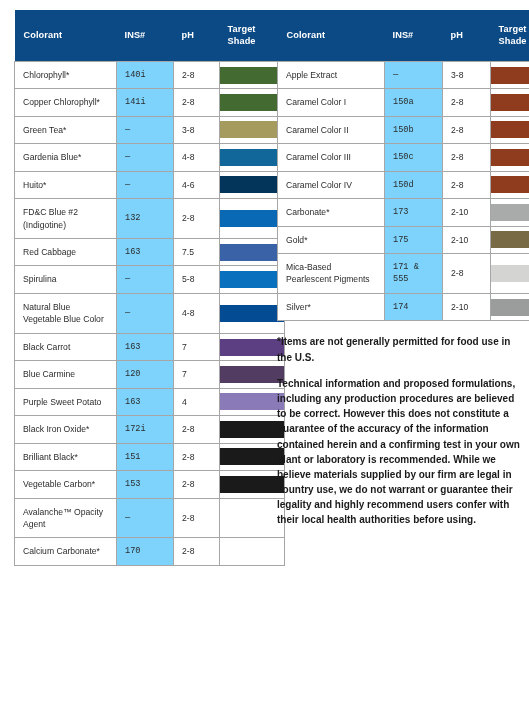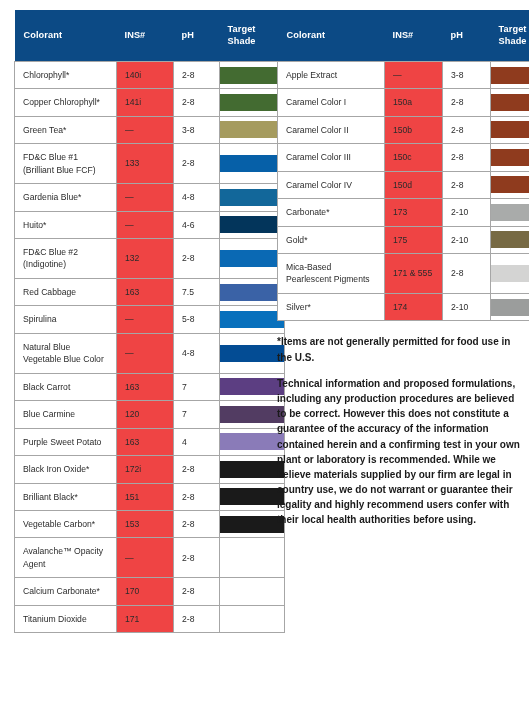--- a/index.html
+++ b/index.html
@@ -58,21 +58,22 @@
     border: 1px solid #a6a6a6;
     font-size: 8.6px;
     line-height: 1.45;
     color: #2b2b2b;
     padding: 7px 8px;
     vertical-align: middle;
     background: #ffffff;
     word-wrap: break-word;
   }
   table.ctable tbody td.c-ins {
-    background: #ef4444;
+    background: #7dd3fc;
+    font-family: Liberation Mono, monospace;
   }
   table.ctable tbody td.c-shade {
     padding: 0;
     border-left: 1px solid #a6a6a6;
   }
   .swatch {
     display: block;
     width: 100%;
     height: 100%;
     min-height: 17px;
@@ -124,28 +125,20 @@
           </tr>
           <tr>
             <td class="c-colorant">Green Tea*</td>
             <td class="c-ins">—</td>
             <td class="c-ph">3-8</td>
             <td class="c-shade">
               <span class="swatch" style="background: rgb(165, 155, 95);"></span>
             </td>
           </tr>
           <tr>
-            <td class="c-colorant">FD&amp;C Blue #1 (Brilliant Blue FCF)</td>
-            <td class="c-ins">133</td>
-            <td class="c-ph">2-8</td>
-            <td class="c-shade">
-              <span class="swatch" style="background: rgb(6, 96, 168);"></span>
-            </td>
-          </tr>
-          <tr>
             <td class="c-colorant">Gardenia Blue*</td>
             <td class="c-ins">—</td>
             <td class="c-ph">4-8</td>
             <td class="c-shade">
               <span class="swatch" style="background: rgb(18, 103, 154);"></span>
             </td>
           </tr>
           <tr>
             <td class="c-colorant">Huito*</td>
             <td class="c-ins">—</td>
@@ -238,28 +231,20 @@
             <td class="c-colorant">Avalanche™ Opacity Agent</td>
             <td class="c-ins">—</td>
             <td class="c-ph">2-8</td>
             <td class="c-shade">
               <span class="swatch" style="background: rgb(255, 255, 255);"></span>
             </td>
           </tr>
           <tr>
             <td class="c-colorant">Calcium Carbonate*</td>
             <td class="c-ins">170</td>
-            <td class="c-ph">2-8</td>
-            <td class="c-shade">
-              <span class="swatch" style="background: rgb(255, 255, 255);"></span>
-            </td>
-          </tr>
-          <tr>
-            <td class="c-colorant">Titanium Dioxide</td>
-            <td class="c-ins">171</td>
             <td class="c-ph">2-8</td>
             <td class="c-shade">
               <span class="swatch" style="background: rgb(255, 255, 255);"></span>
             </td>
           </tr>
         </tbody>
     </table>
   </div>
 
   <div class="col-right">

